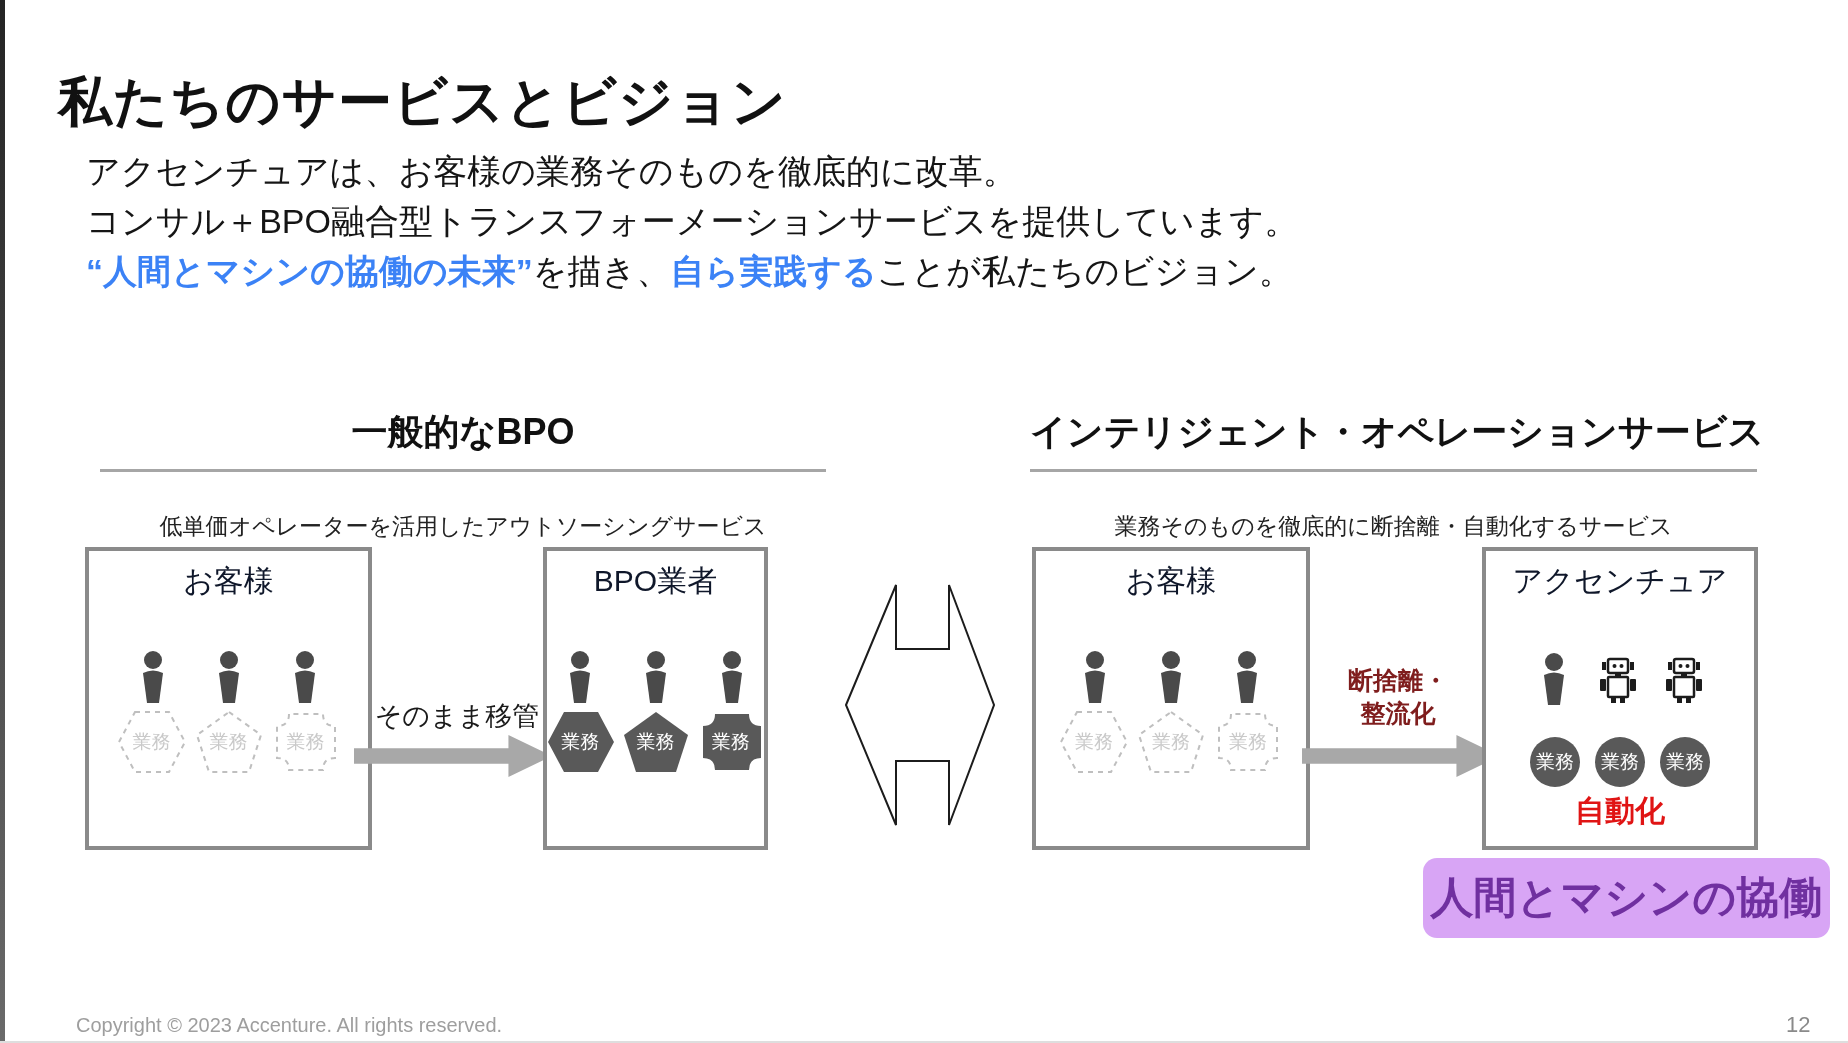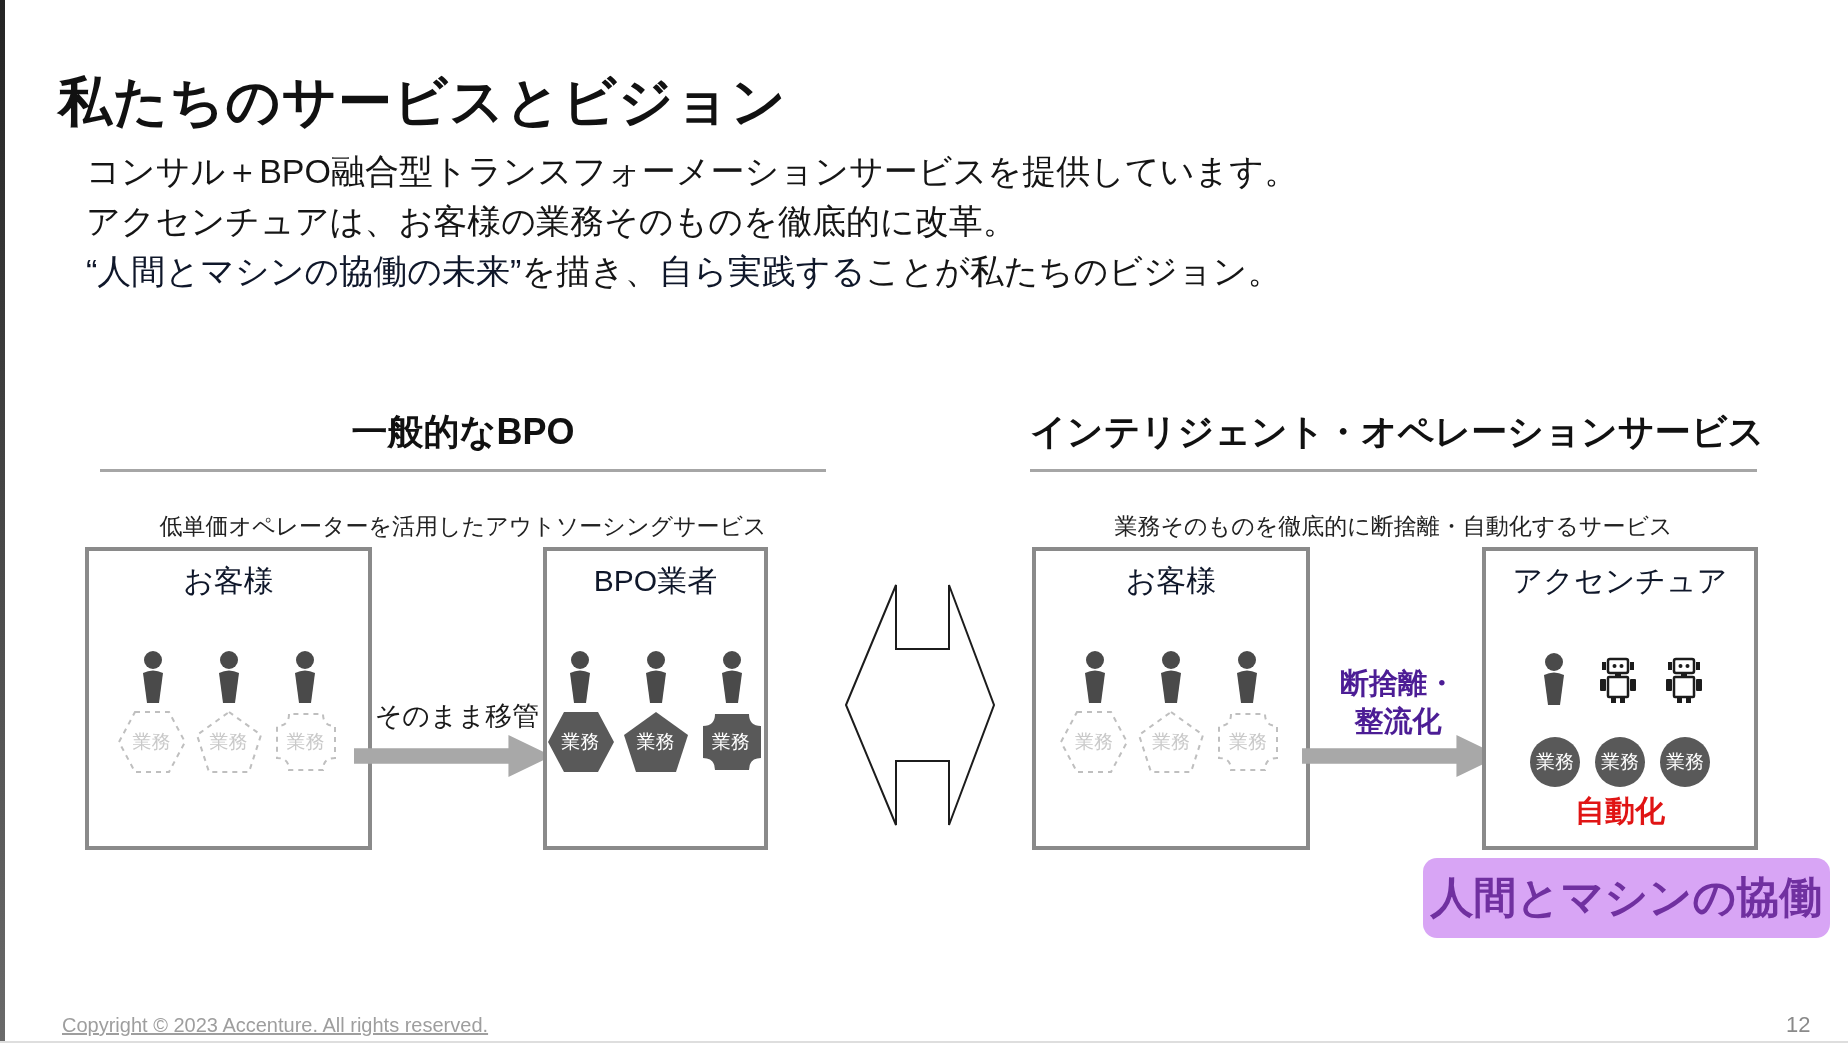--- a/index.html
+++ b/index.html
@@ -7,21 +7,21 @@
     position:relative;width:1848px;height:1043px;background:#ffffff;overflow:hidden;
     font-family:"Liberation Sans","DejaVu Sans",sans-serif;color:#151515;
   }
   .abs{position:absolute;}
   .edge-left{left:0;top:0;width:5px;height:100%;background:linear-gradient(to bottom,#242424,#6a6a6a);}
   .edge-bottom{left:0;bottom:0;width:100%;height:2px;background:#dedede;}
 
   .page-title{left:58px;top:66px;font-size:54px;font-weight:bold;letter-spacing:1px;color:#111;}
 
   .intro{left:86px;top:146px;font-size:34px;line-height:50px;white-space:nowrap;}
-  .intro .purple{color:#0f172a;font-weight:normal;}
+  .intro .purple{color:#3b82f6;font-weight:bold;}
   .intro .plain{color:#151515;font-weight:normal;}
 
   .sec-head{font-size:36px;font-weight:bold;text-align:center;color:#111;white-space:nowrap;}
   .sec-head.left{left:100px;top:408px;width:726px;}
   .sec-head.right{left:1030px;top:408px;width:727px;}
   .rule{height:3px;background:#a6a6a6;}
   .rule.left{left:100px;top:469px;width:726px;}
   .rule.right{left:1030px;top:469px;width:727px;}
   .sec-sub{font-size:23px;text-align:center;color:#222;white-space:nowrap;margin-top:24px;}
   .sec-sub.left{left:100px;top:487px;width:726px;}
@@ -50,43 +50,43 @@
   .shape.ghost svg *{fill:none;stroke:#bfbfbf;stroke-width:2px;stroke-dasharray:5 5;}
   .shape.ghost .lbl{color:#c9c9c9;}
   .shape.solid svg *{fill:#595959;stroke:none;}
   .shape.solid .lbl{color:#ffffff;}
   .task-circle{width:50px;height:50px;border-radius:50%;background:#595959;color:#fff;display:flex;align-items:center;justify-content:center;font-size:19px;}
 
   .flow-arrow{fill:#a8a8a8;}
   .arrow1{left:354px;top:735px;}
   .arrow2{left:1302px;top:735px;}
   .arrow-label{left:366px;top:698px;width:182px;text-align:center;font-size:27px;color:#1a1a1a;white-space:nowrap;}
-  .arrow-label-red{left:1318px;top:664px;width:160px;text-align:center;font-size:29px;font-weight:bold;color:#4c1d95;line-height:1.32;white-space:nowrap;}
+  .arrow-label-red{left:1318px;top:664px;width:160px;text-align:center;font-size:25px;font-weight:bold;color:#7f1d1d;line-height:1.32;white-space:nowrap;}
   .double-arrow{left:845px;top:583px;}
   .double-arrow polygon{fill:#ffffff;stroke:#1c1c1c;stroke-width:2px;stroke-linejoin:miter;}
 
   .banner{left:1423px;top:858px;width:407px;height:80px;border-radius:14px;background:#D8A5F5;
     display:flex;align-items:center;justify-content:center;}
   .banner span{font-size:43px;font-weight:bold;color:#7030A0;white-space:nowrap;}
 
-  .copyright{left:62px;top:1014px;font-size:20px;color:#9e9e9e;text-decoration:underline;}
+  .copyright{left:76px;top:1014px;font-size:20px;color:#9e9e9e;}
   .page-num{left:1786px;top:1012px;font-size:22px;color:#8a8a8a;}
 </style>
 </head>
 <body>
 
 <div class="slide">
   <div class="abs edge-left"></div>
   <div class="abs edge-bottom"></div>
 
   <div class="abs page-title">私たちのサービスとビジョン</div>
 
   <div class="abs intro">
+    <div>アクセンチュアは、お客様の業務そのものを徹底的に改革。</div>
     <div>コンサル＋BPO融合型トランスフォーメーションサービスを提供しています。</div>
-    <div>アクセンチュアは、お客様の業務そのものを徹底的に改革。</div>
     <div><span class="purple">“人間とマシンの協働の未来”</span><span class="plain">を描き、</span><span class="purple">自ら実践する</span><span class="plain">ことが私たちのビジョン。</span></div>
   </div>
 
   <div class="abs sec-head left">一般的なBPO</div>
   <div class="abs rule left"></div>
   <div class="abs sec-sub left">低単価オペレーターを活用したアウトソーシングサービス</div>
 
   <div class="abs dbox box1">
     <div class="box-title">お客様</div>
     <div class="row row-persons">

